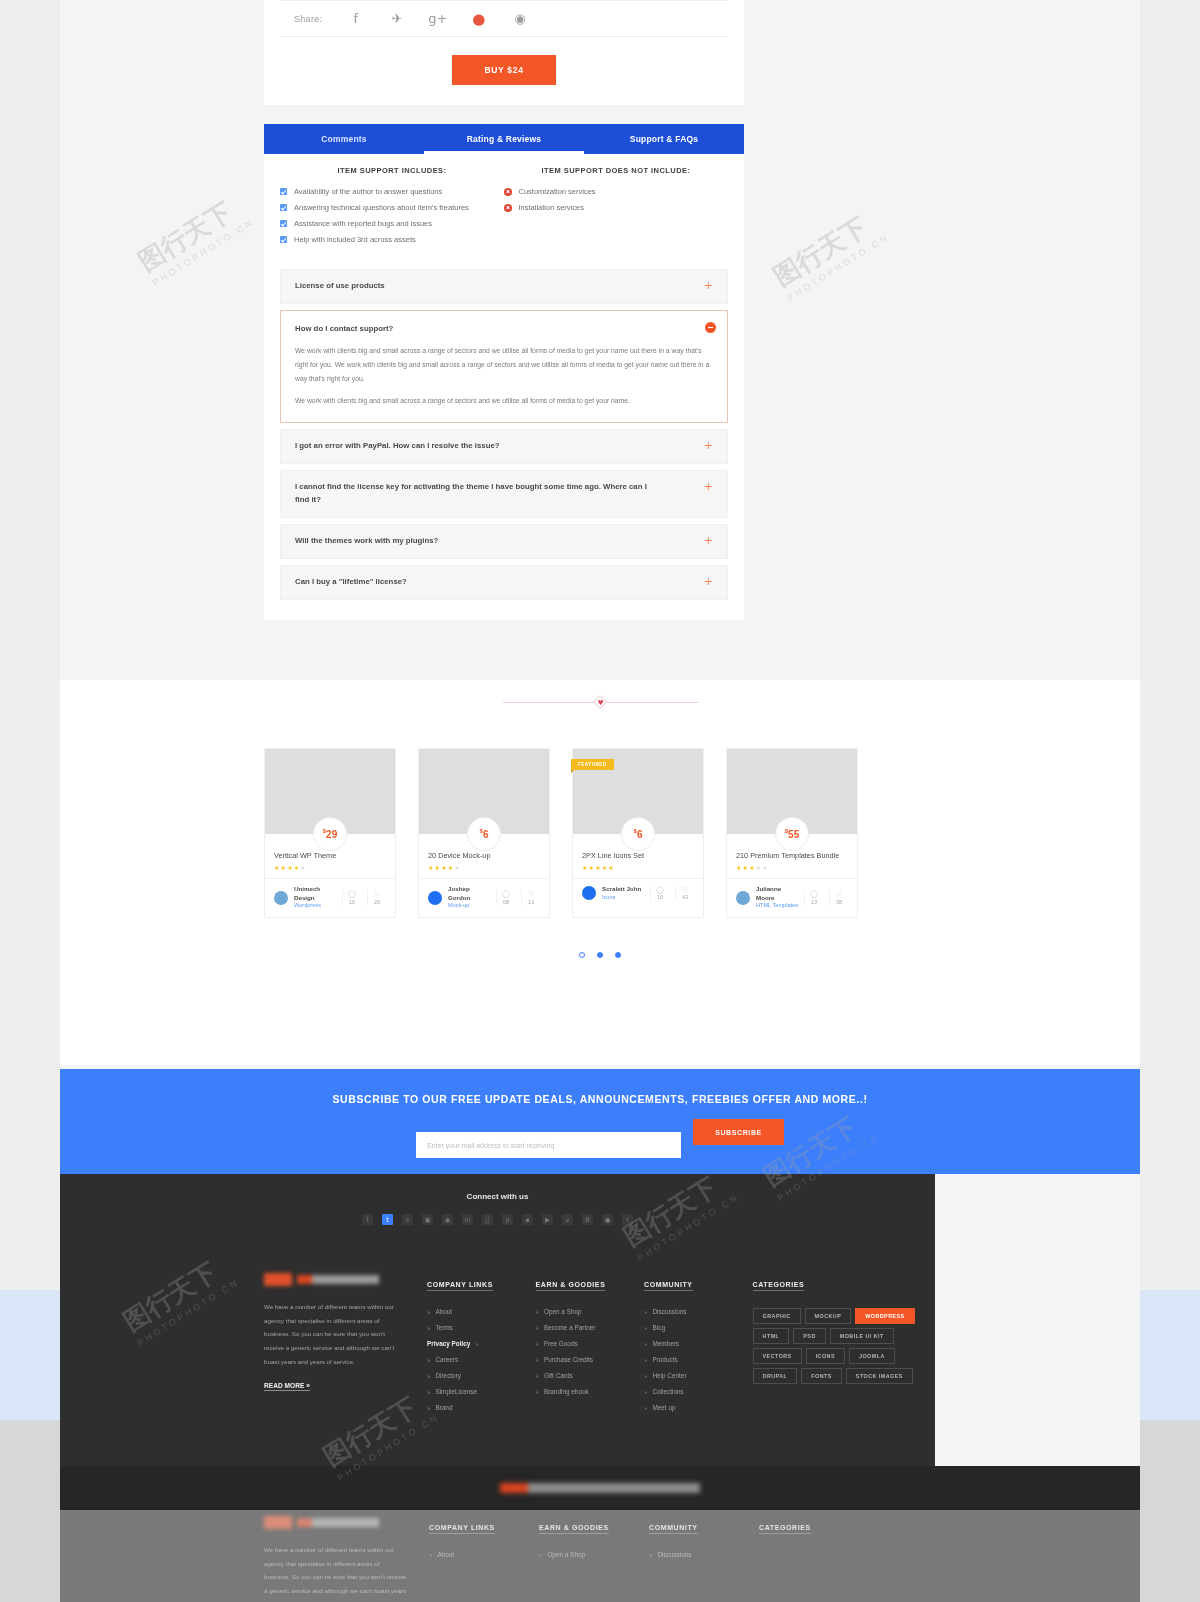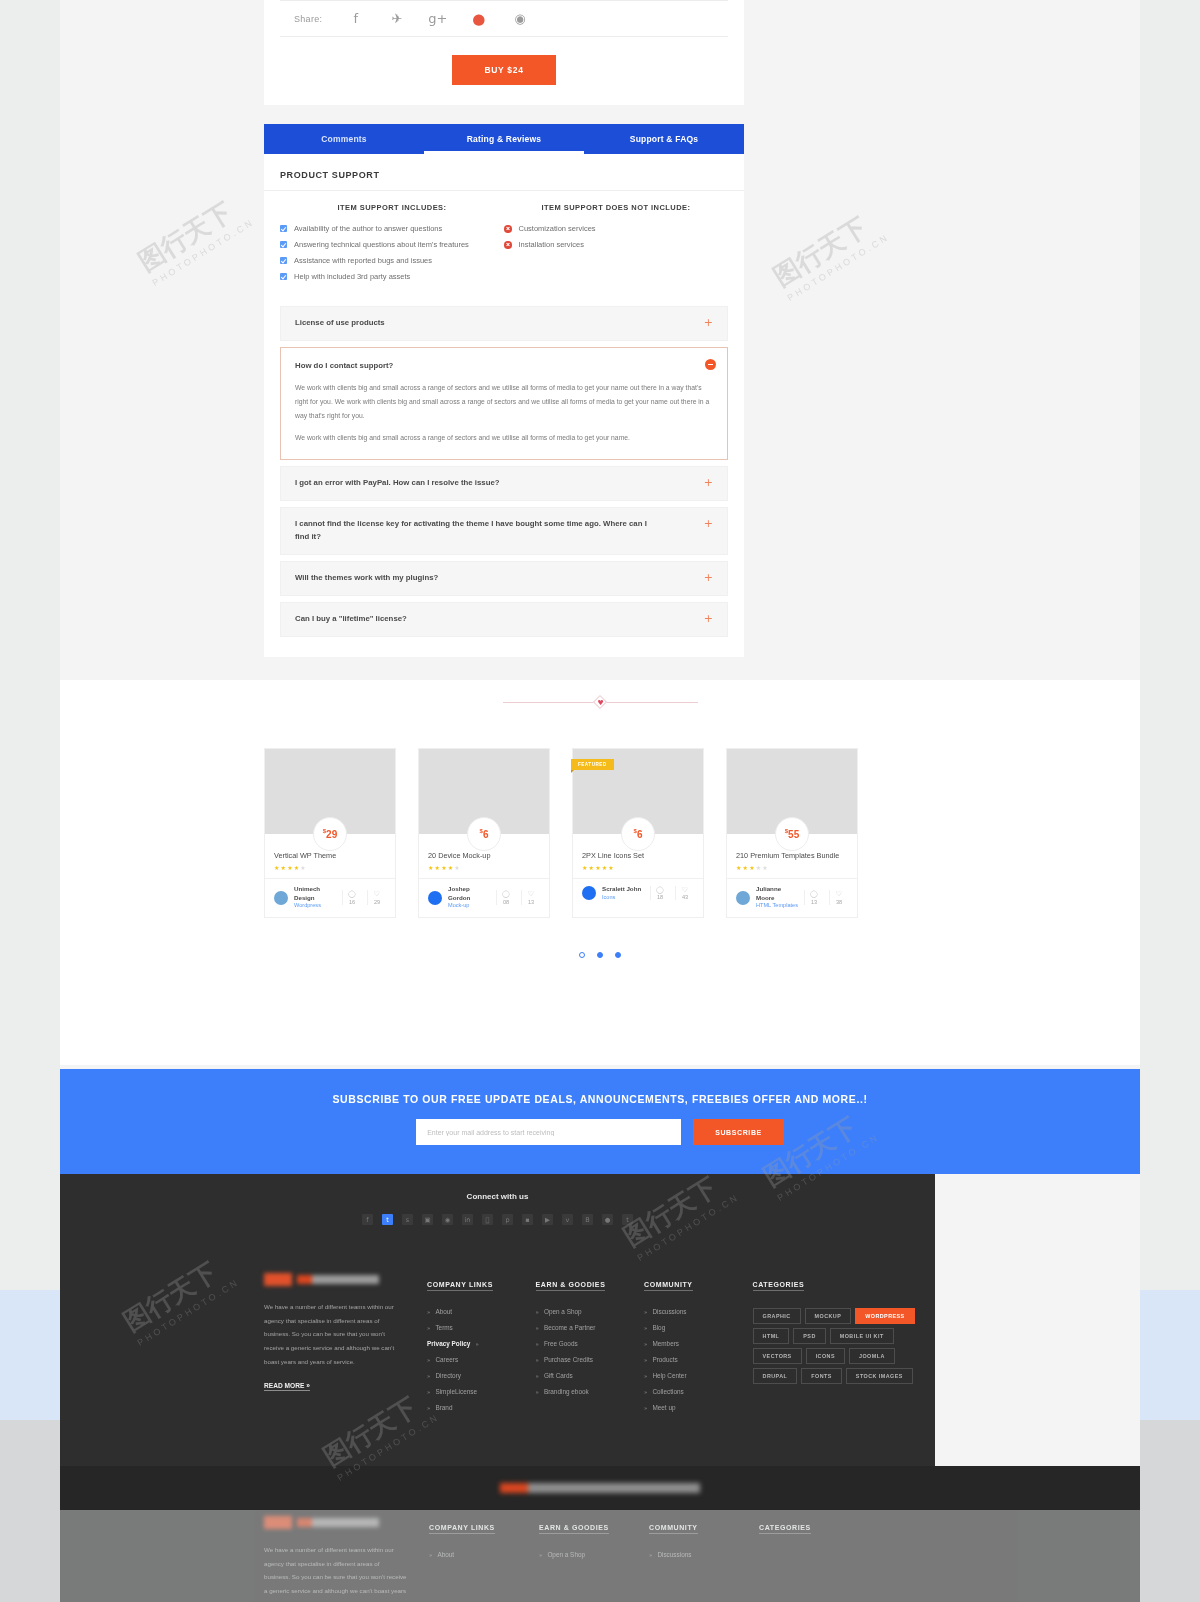--- a/index.html
+++ b/index.html
@@ -80,21 +80,21 @@
   .stat i { display:block; font-style:normal; font-size:7px; color:#c6c6c6; line-height:1.2; font-family:"DejaVu Sans", sans-serif;}
   .stat u { display:block; font-size:5.6px; color:#a9a9a9; text-decoration:none;}
   .dots { text-align:center; padding-top:26px;}
   .dot { display:inline-block; width:6px; height:6px; border-radius:50%; border:1px solid #3d7ffb; margin:0 4px; cursor:pointer;}
   .dot.on { background:#3d7ffb;}
 
   
   .sub { position:absolute; left:60px; top:1069px; width:1080px; height:105px; background:#3d7ffb; text-align:center;}
   .sub h3 { color:#fff; font-size:10.5px; font-weight:bold; letter-spacing:.6px; padding-top:24px;}
   .sub-form { margin-top:14px; display:flex; justify-content:center; gap:12px;}
-  .sub-form input { width:265px; height:26px; border:0; padding:0 11px; font-size:7px; color:#333; font-family:"Liberation Sans", sans-serif;}
+  .sub-form input { width:265px; height:26px; border:0; padding:0 11px; font-size:7px; color:#333; font-family:"Liberation Sans", sans-serif;margin-top:13px;}
   .sub-form input::placeholder { color:#bdbdbd;}
   .sub-form button { background:#f35627; color:#fff; border:0; font-size:7px; font-weight:bold; letter-spacing:.6px; padding:0 22px; height:26px; cursor:pointer;}
 
   
   .ft { position:absolute; left:60px; top:1174px; width:875px; height:336px; background:#2e2e2e;}
   .cw { text-align:center; color:#e7e7e7; font-size:8px; font-weight:bold; padding-top:18px;}
   .soc { display:flex; justify-content:center; gap:9px; margin-top:13px;}
   .si { width:11px; height:11px; background:#3a3a3a; border-radius:1px; display:flex; align-items:center; justify-content:center; font-size:6.5px; color:#777; font-family:"DejaVu Sans", sans-serif; cursor:pointer;}
   .si.on { background:#3d7ffb; color:#fff;}
   .fcols { display:flex; padding:48px 0 0 204px; gap:0;}
@@ -144,40 +144,39 @@
   </div>
 </div>
 
 <div class="tabs-wrap">
   <div class="tabs">
     <div class="tab">Comments</div>
     <div class="tab active">Rating &amp; Reviews</div>
     <div class="tab act2">Support &amp; FAQs</div>
   </div>
 
-  <div class="sec-title">PRODUCT SUPPORT</div>
 
   <div class="cols">
     <div class="col">
       <h4>ITEM SUPPORT INCLUDES:</h4>
       <div class="li">
           <span class="ck"></span>
           <span>Availability of the author to answer questions</span>
         </div>
       <div class="li">
           <span class="ck"></span>
           <span>Answering technical questions about item's freatures</span>
         </div>
       <div class="li">
           <span class="ck"></span>
           <span>Assistance with reported bugs and issues</span>
         </div>
       <div class="li">
           <span class="ck"></span>
-          <span>Help with included 3rd party assets</span>
+          <span>Help with included 3rd across assets</span>
         </div>
     </div>
     <div class="col">
       <h4>ITEM SUPPORT DOES NOT INCLUDE:</h4>
       <div class="li">
           <span class="xm"></span>
           <span>Customization services</span>
         </div>
       <div class="li">
           <span class="xm"></span>

